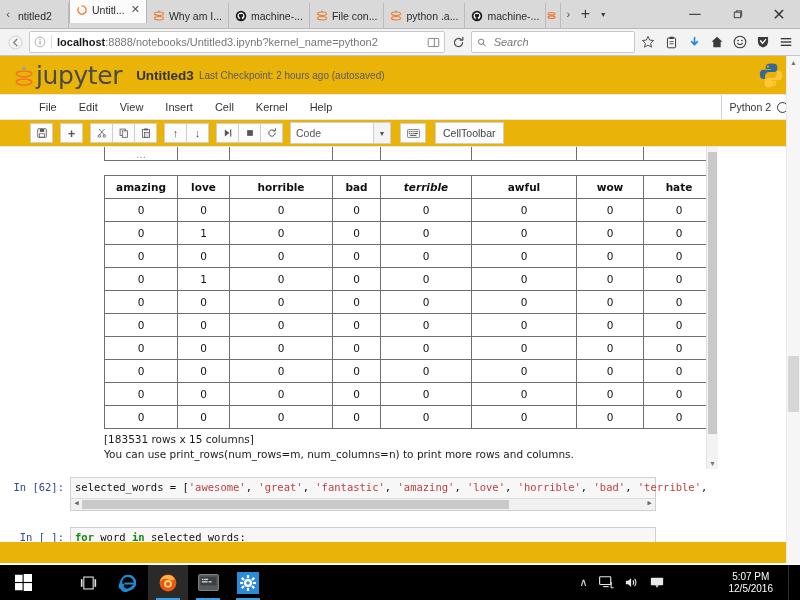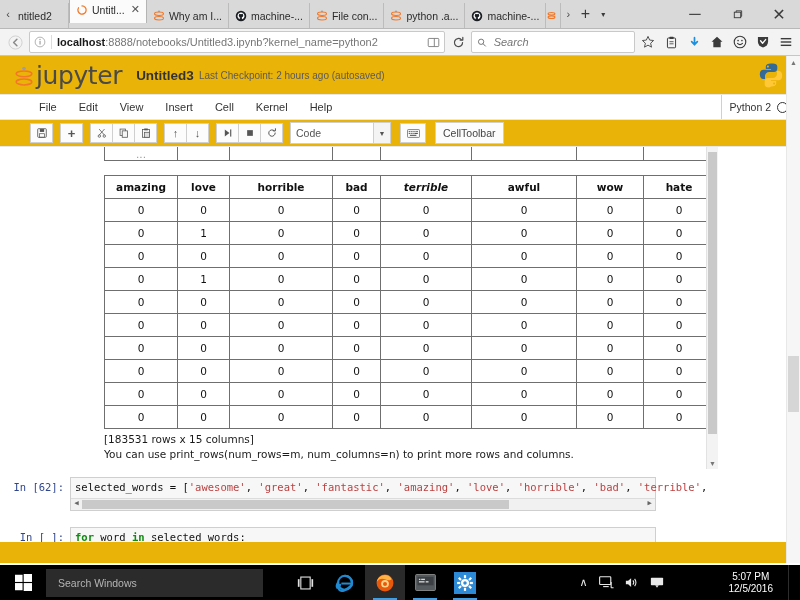--- a/index.html
+++ b/index.html
@@ -657,23 +657,20 @@
   </div>
 
   <div class="taskbar">
     <div class="startbtn">
       <svg width="17" height="17" viewBox="0 0 18 18">
         <rect x="0" y="0.8" width="8" height="7.6" fill="#fff"></rect>
         <rect x="9.2" y="0" width="8.8" height="8.4" fill="#fff"></rect>
         <rect x="0" y="9.6" width="8" height="7.6" fill="#fff"></rect>
         <rect x="9.2" y="9.6" width="8.8" height="8.4" fill="#fff"></rect>
       </svg>
-    </div>
-    <div class="searchbox">
-      <span>Search Windows</span>
     </div>
     <div class="tb-icons">
       <div class="tb-ico">
         <svg width="17" height="14" viewBox="0 0 20 16">
           <rect x="4.5" y="1" width="11" height="14" fill="none" stroke="#e2e2e2" stroke-width="1.3"></rect>
           <rect x="1" y="3.5" width="2" height="9" fill="#e2e2e2"></rect>
           <rect x="17" y="3.5" width="2" height="9" fill="#e2e2e2"></rect>
         </svg>
       </div>
       <div class="tb-ico">

